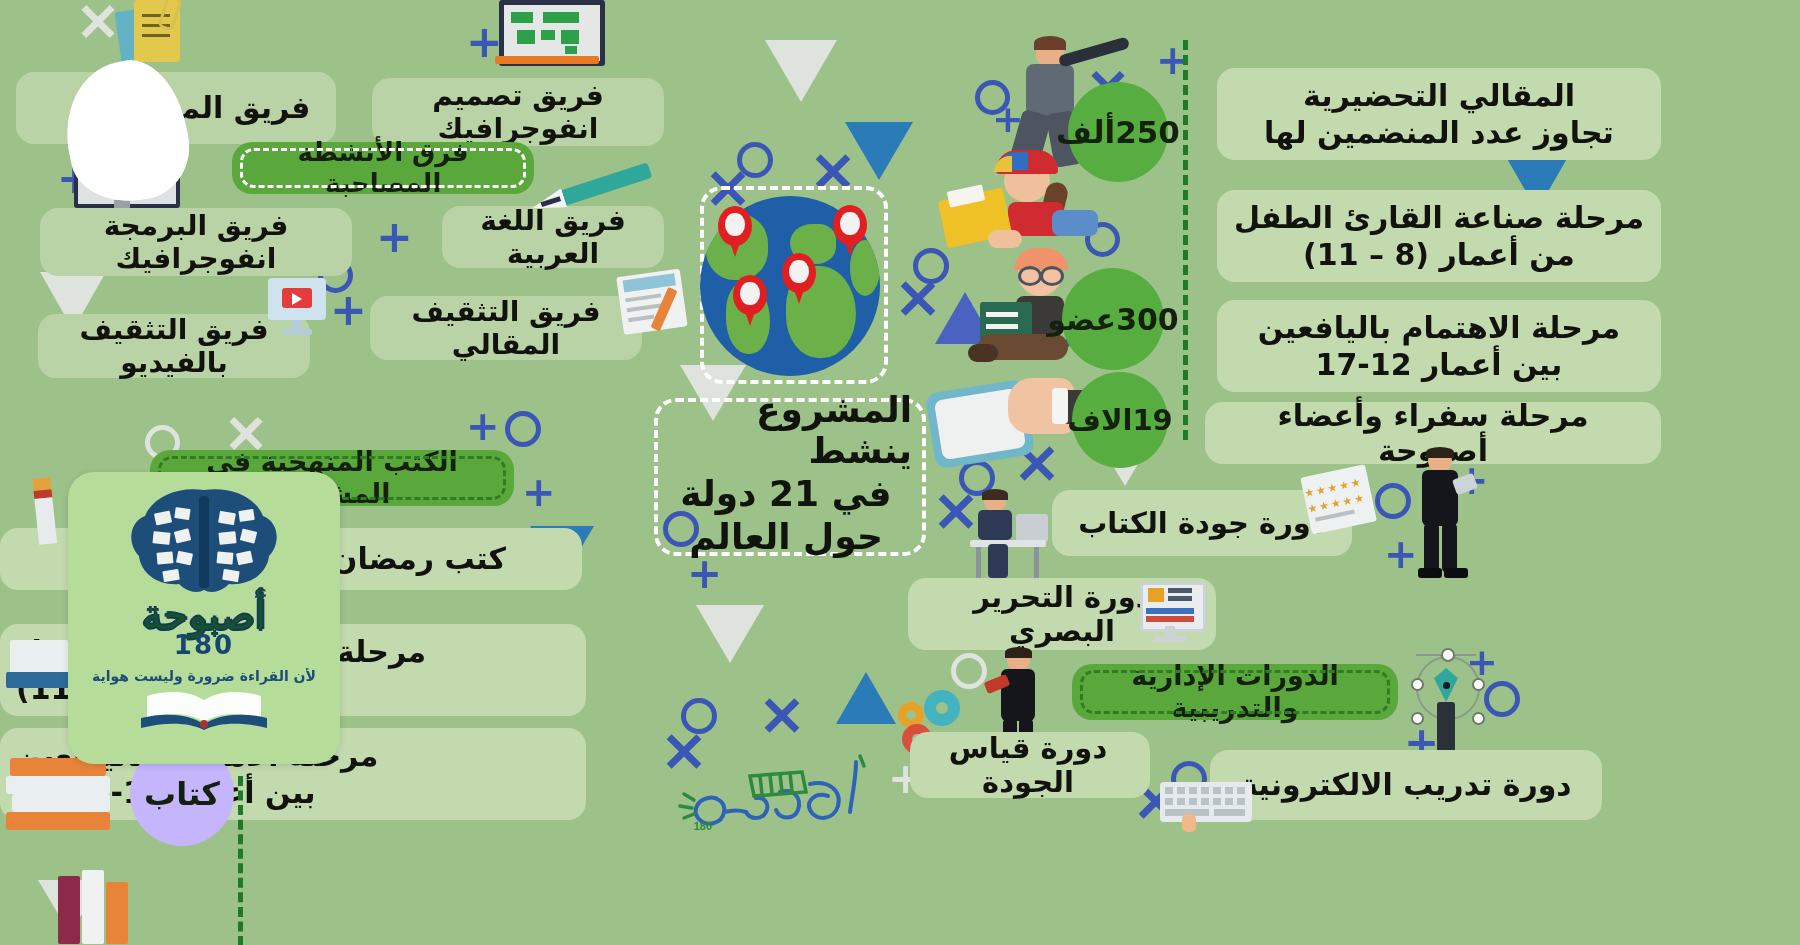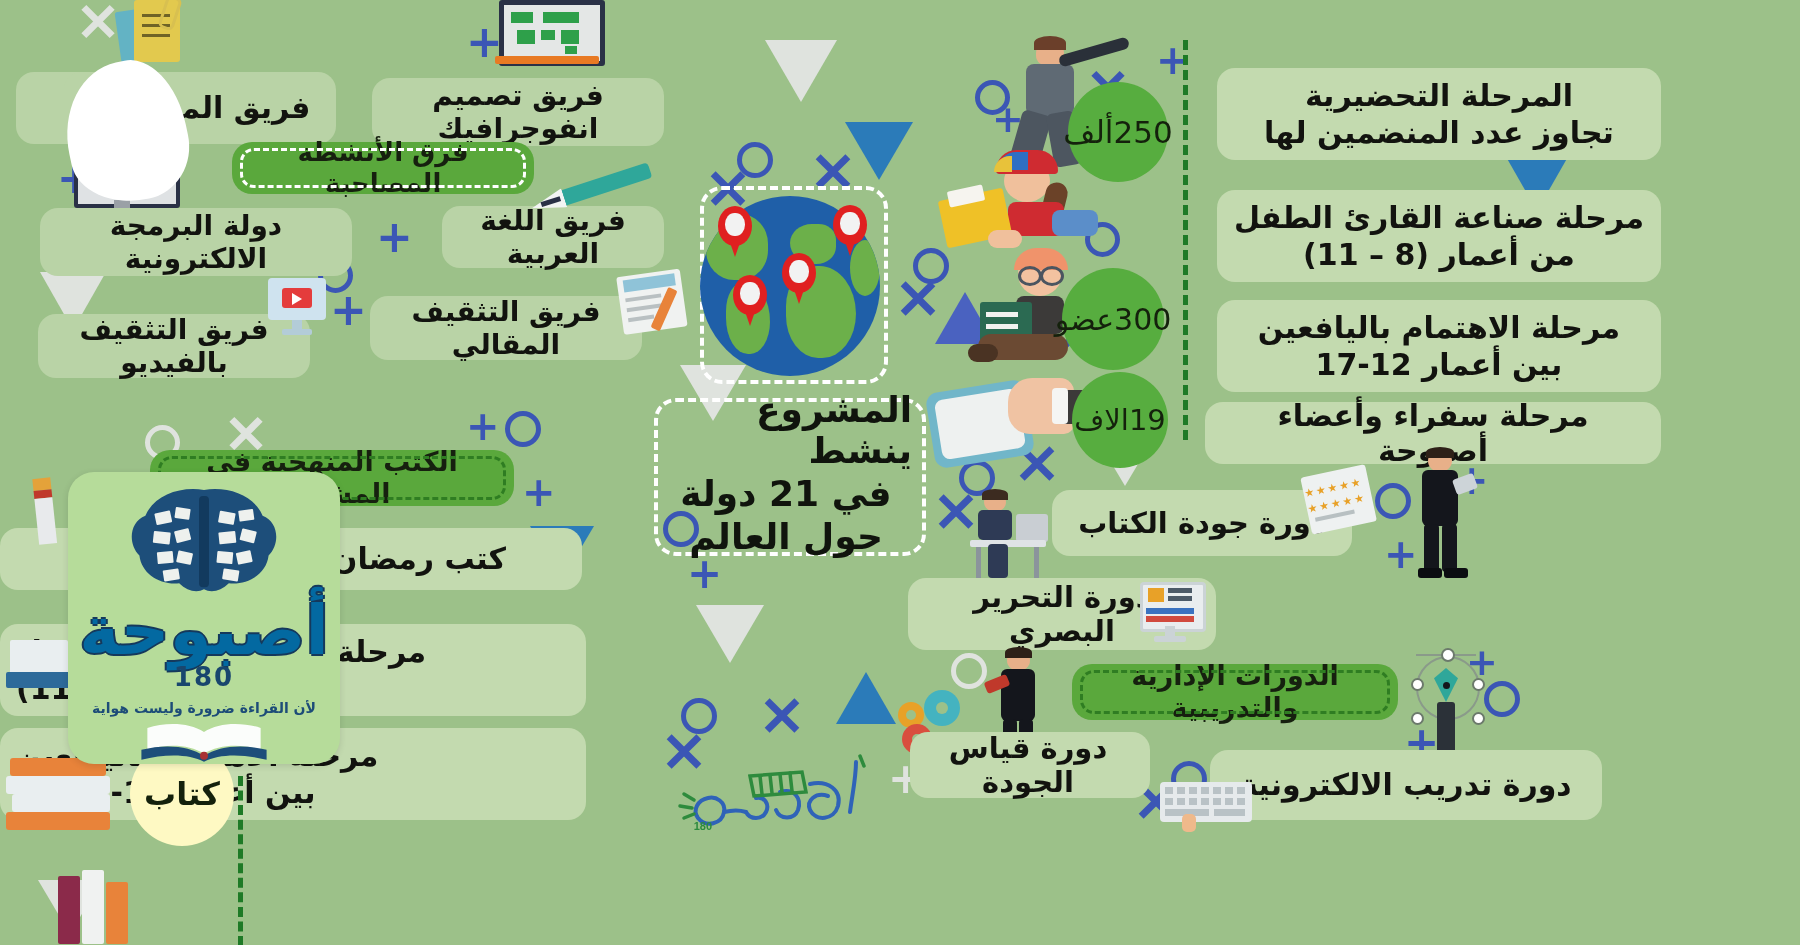--- a/index.html
+++ b/index.html
@@ -38,26 +38,26 @@
     pointer-events:none;
   }
   .pill.head.greenborder .dash{ border-color:#2f7d22; }
 
   
   .statcircle{
     position:absolute;
     border-radius:50%;
     background:#57ad3f;
     display:flex;align-items:center;justify-content:center;
-    color:#14210c;font-weight:400;
+    color:#14210c;font-weight:700;
     text-align:center;
   }
   .bookcircle{
     position:absolute;border-radius:50%;
-    background:#fef9c3;
+    background:#c4b5fd;
     display:flex;align-items:center;justify-content:center;
     color:#14210c;font-weight:800;
   }
 
   
   .vdash{
     position:absolute;width:0;
     border-left:5px dashed #1e7a26;
   }
   .dashbox{
@@ -93,21 +93,21 @@
   #logo-card{
     position:absolute;left:68px;top:472px;width:272px;height:292px;
     background:#b6dc9a;border-radius:26px;
     box-shadow:0 2px 7px rgba(0,0,0,.12);
     overflow:hidden;
     display:flex;flex-direction:column;align-items:center;
     justify-content:flex-start;
   }
   #logo-brain{ margin-top:14px; }
   #logo-word{
-    font-size:68px;font-weight:700;color:#0369a1;
+    font-size:40px;font-weight:400;color:#14532d;
     -webkit-text-stroke:0px;
     margin-top:-6px;
     text-shadow:
       2px 0 0 #15395c,-2px 0 0 #15395c,0 2px 0 #15395c,0 -2px 0 #15395c;
   }
   #logo-180{
     font-size:26px;font-weight:900;color:#19466e;margin-top:-8px;
     letter-spacing:2px;
   }
   #logo-tag{
@@ -252,21 +252,21 @@
 
   <div class="illus" style="left:74px;top:140px;width:106px;height:88px;">
     <div class="mon-body" style="left:0;top:0;width:98px;height:60px;"></div>
     <div style="position:absolute;left:26px;top:12px;width:60px;height:34px;display:flex;align-items:center;justify-content:center;font-size:27px;font-weight:800;color:#1b2133;font-family:'Liberation Sans',sans-serif;">TML</div>
     <div class="mon-stand" style="left:40px;top:60px;width:16px;height:16px;"></div>
     <div class="mon-stand" style="left:26px;top:76px;width:46px;height:8px;border-radius:3px;"></div>
     <div style="position:absolute;left:46px;top:52px;width:5px;height:5px;border-radius:50%;background:#2a3146;"></div>
   </div>
 
   <div class="pill light" style="left:40px;top:208px;width:312px;height:68px;font-size:28px;">
-    <span>دولة البرمجة الالكترونية</span>
+    <span>فريق البرمجة انفوجرافيك</span>
   </div>
 
   <div class="pill light" style="left:442px;top:206px;width:222px;height:62px;font-size:28px;">
     <span>فريق اللغة العربية</span>
   </div>
 
   <div class="illus" style="left:530px;top:168px;width:130px;height:48px;transform:rotate(-18deg);">
     <div style="position:absolute;left:28px;top:12px;width:96px;height:16px;background:#2fa79a;border-radius:4px;"></div>
     <div style="position:absolute;left:0;top:10px;width:34px;height:20px;background:#f2f4f3;border-radius:3px 0 0 3px;clip-path:polygon(0 50%,100% 0,100% 100%);"></div>
     <div style="position:absolute;left:10px;top:17px;width:20px;height:5px;background:#2a3146;"></div>
@@ -385,21 +385,21 @@
     <div style="position:absolute;left:122px;top:16px;width:16px;height:36px;background:#f5f5f3;border-radius:4px;"></div>
   </div>
   <div class="statcircle" style="left:1072px;top:372px;width:96px;height:96px;font-size:29px;">
     <span>19الاف</span>
   </div>
 
   <div class="vdash" style="left:1183px;top:40px;height:400px;"></div>
 
 
   <div class="pill lighter" style="left:1217px;top:68px;width:444px;height:92px;flex-direction:column;font-size:30px;gap:2px;">
-    <span>المرحلة التحضيرية</span>
+    <span>المقالي التحضيرية</span>
     <span>تجاوز عدد المنضمين لها</span>
   </div>
 
   <div class="pill lighter" style="left:1217px;top:190px;width:444px;height:92px;flex-direction:column;font-size:30px;gap:2px;">
     <span>مرحلة صناعة القارئ الطفل</span>
     <span>من أعمار (8 – 11)</span>
   </div>
 
   <div class="pill lighter" style="left:1217px;top:300px;width:444px;height:92px;flex-direction:column;font-size:30px;gap:2px;">
     <span>مرحلة الاهتمام باليافعين</span>

